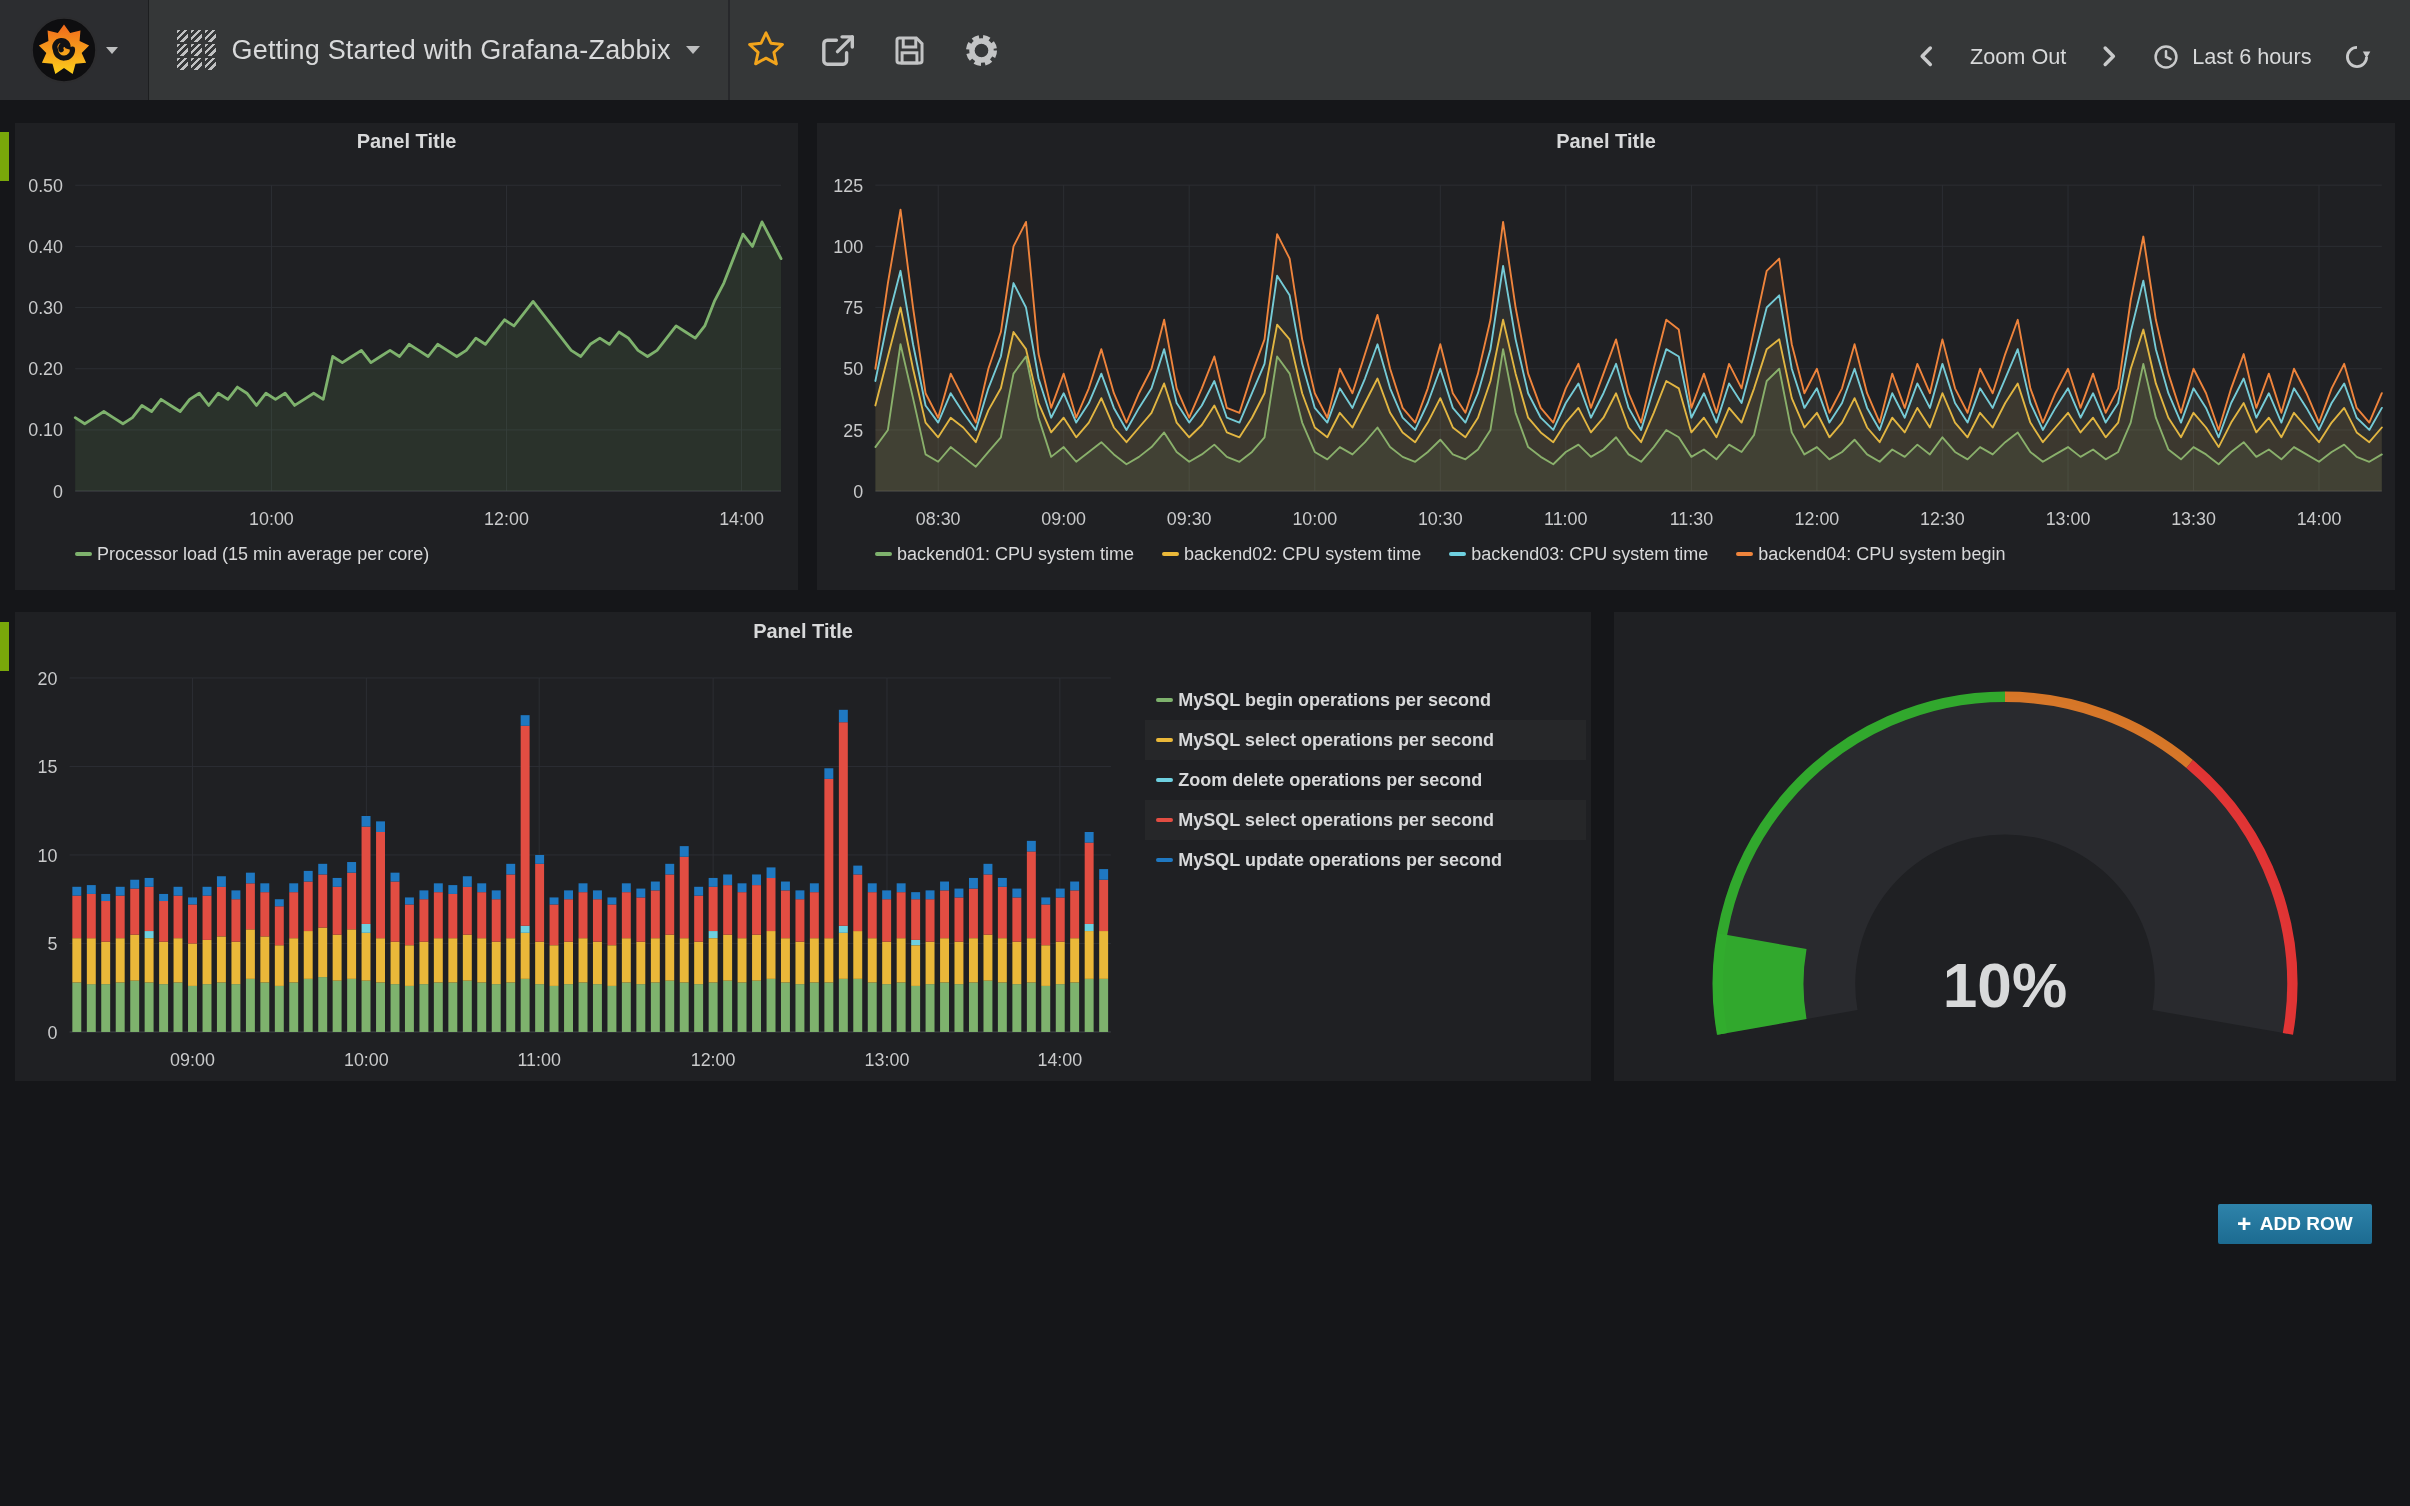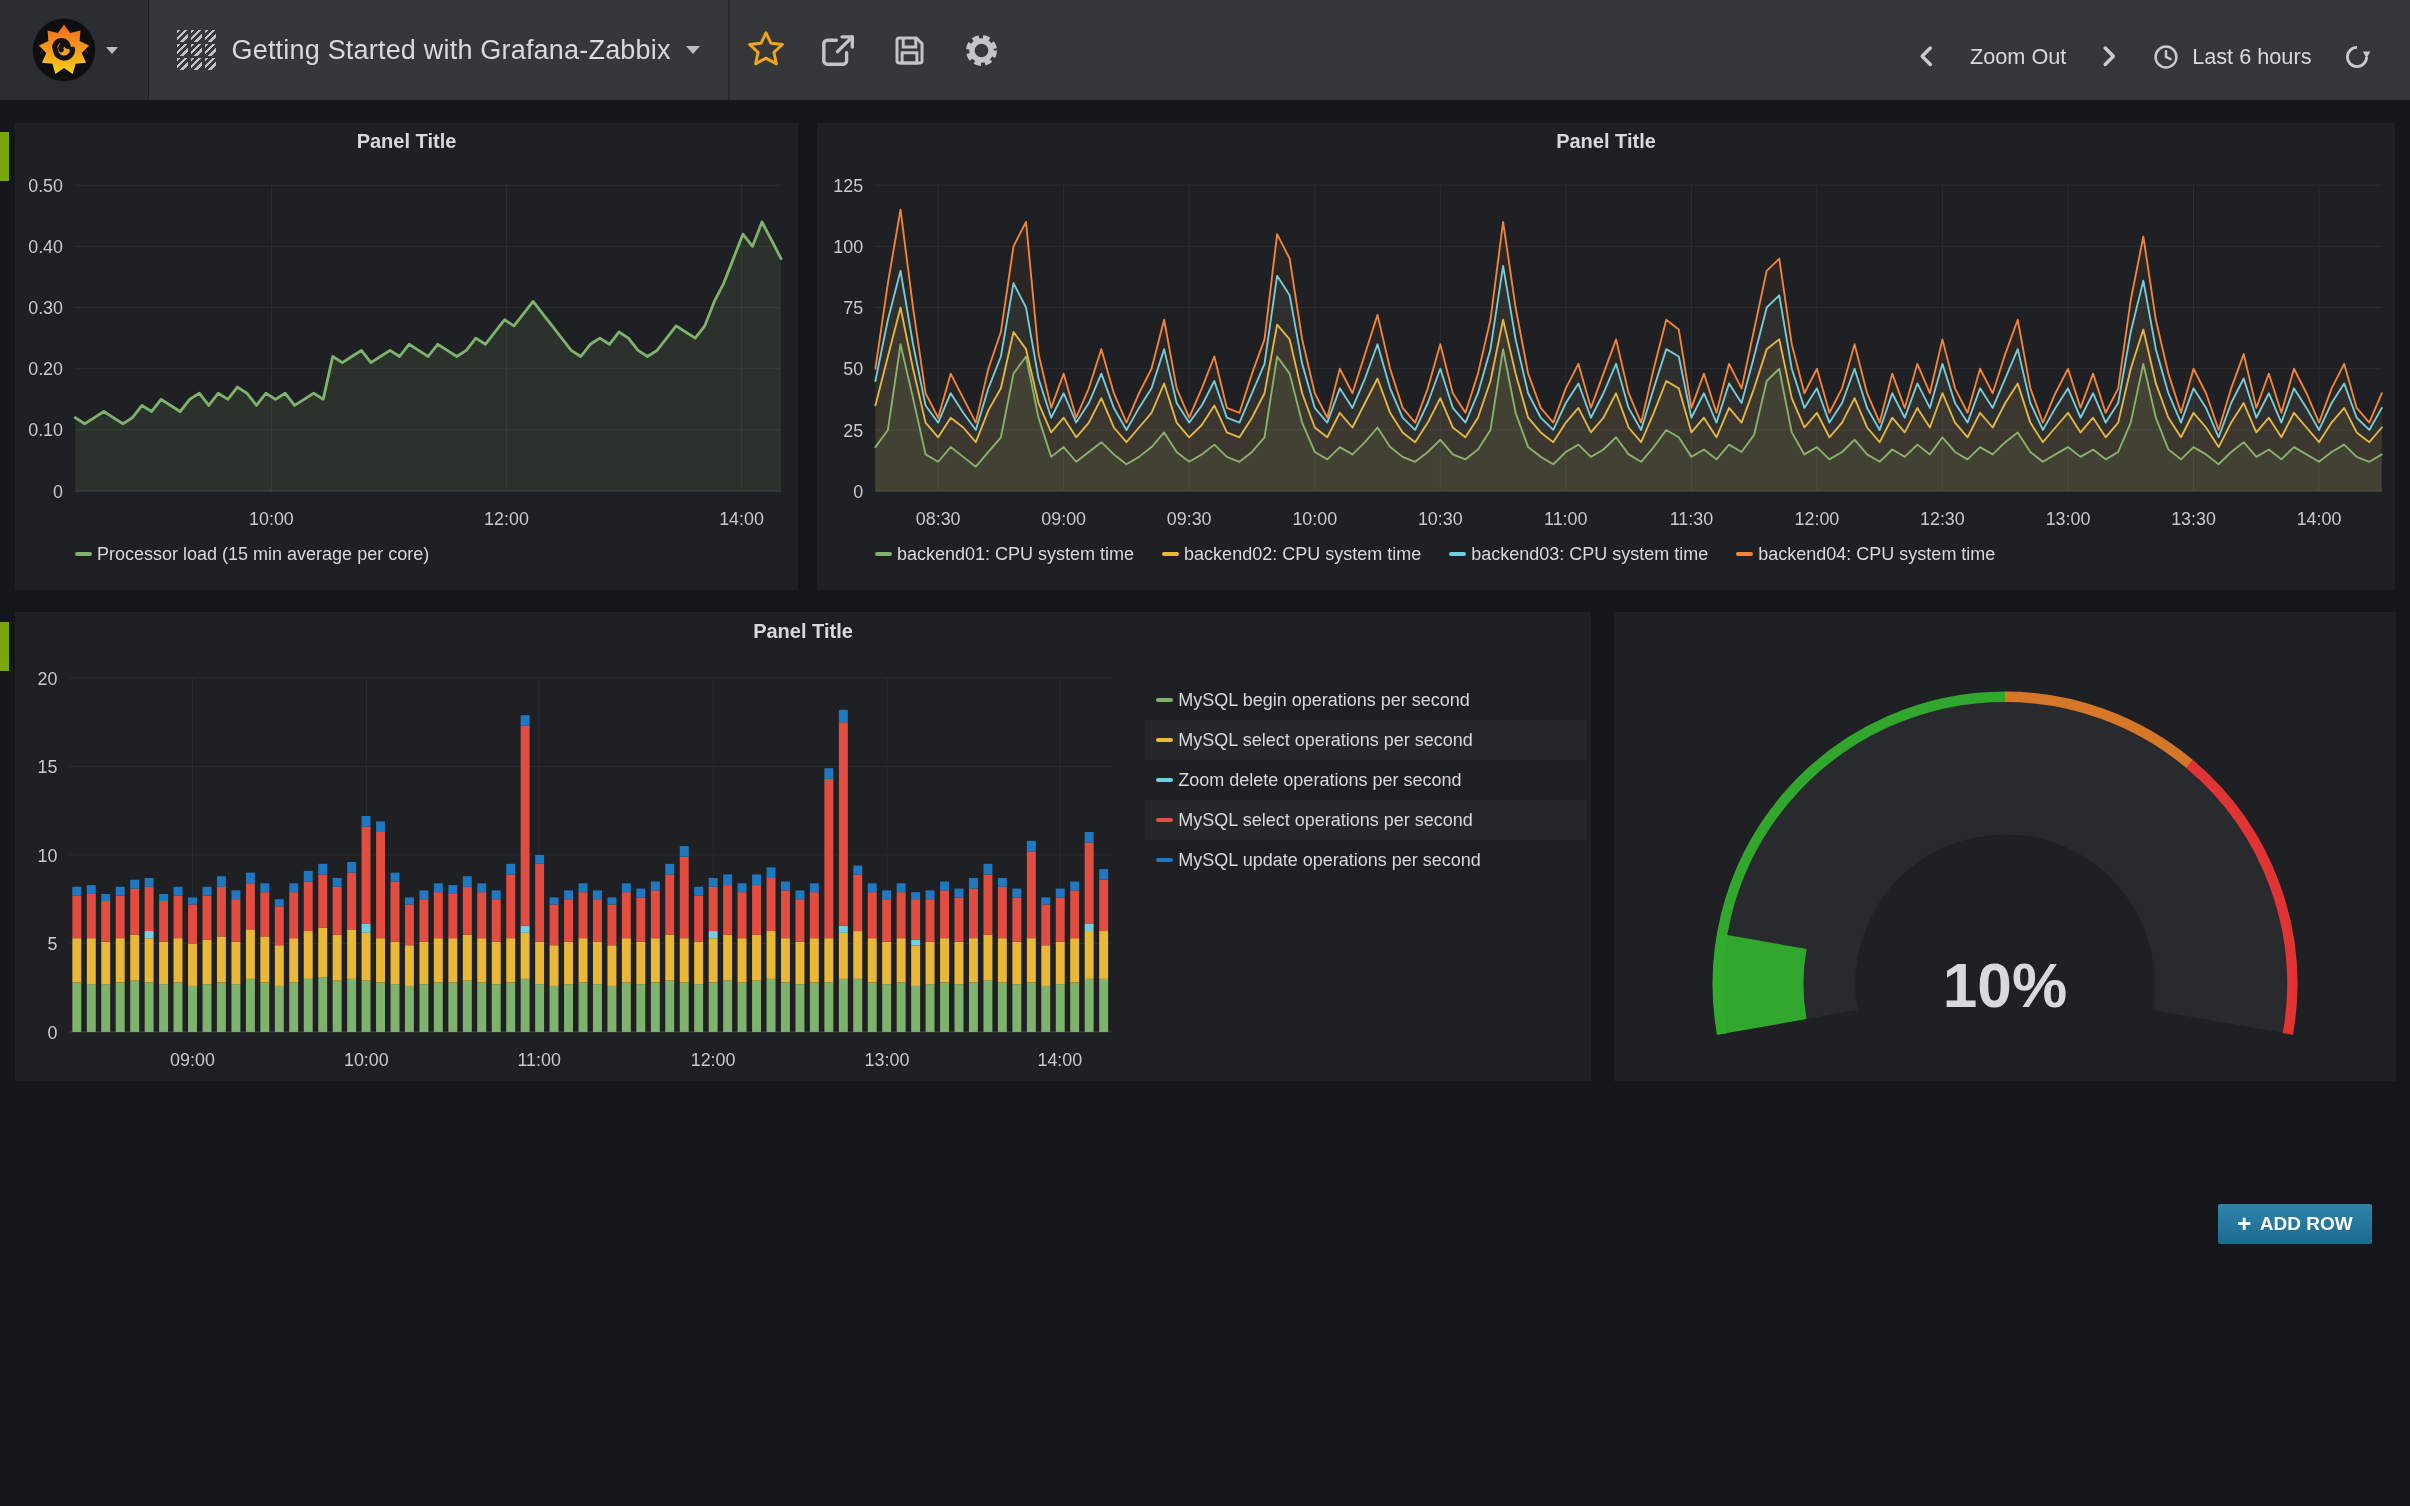--- a/index.html
+++ b/index.html
@@ -27,21 +27,21 @@
   .row-handle{position:absolute;left:0;width:9.4px;height:49px;background:#79a70a;cursor:pointer;}
   .panel{position:absolute;background:#1f2023;}
   .panel-title{position:absolute;top:7.5px;left:0;right:0;margin:0;text-align:center;font-size:20px;font-weight:bold;color:#d8d9da;cursor:pointer;}
   .chart{position:absolute;left:0;top:0;width:100%;height:100%;}
   .chart svg{display:block;}
   .chart text{fill:#c9cacb;font-size:19px;font-family:"Liberation Sans",sans-serif;}
   .legend-inline{position:absolute;display:flex;gap:28px;align-items:center;font-size:18px;color:#d8d9da;white-space:nowrap;}
   .legend-item{display:flex;align-items:center;gap:5px;cursor:pointer;}
   .swatch{width:17px;height:4.7px;border-radius:1.9px;flex:0 0 auto;}
   .legend-block{position:absolute;display:flex;flex-direction:column;font-size:18px;color:#d8d9da;}
-  .legend-block .legend-item{height:40px;padding:0 11.3px;}
+  .legend-block .legend-item{height:40px;padding:0 11.3px;font-weight:bold;}
   .legend-block .legend-item:nth-child(even){background:rgba(255,255,255,0.03);}
   .gauge-host svg{position:absolute;left:0;top:0;}
 
   .add-row{position:absolute;left:2218px;top:1104px;height:40px;padding:0 19px;background:linear-gradient(to bottom,#2e83aa,#1c6b91);border:none;border-radius:1.9px;color:#fff;font-weight:bold;font-size:19px;font-family:inherit;display:flex;align-items:center;gap:8.5px;cursor:pointer;}
   .add-row .plus{font-size:24.5px;font-weight:bold;line-height:1;}
 </style>
 </head>
 <body>
 
 <div class="screen">
@@ -232,21 +232,21 @@
           <span class="legend-item">
             <span class="swatch" style="background: rgb(234, 184, 57);"></span>
             <span>backend02: CPU system time</span>
           </span>
           <span class="legend-item">
             <span class="swatch" style="background: rgb(110, 208, 224);"></span>
             <span>backend03: CPU system time</span>
           </span>
           <span class="legend-item">
             <span class="swatch" style="background: rgb(239, 132, 60);"></span>
-            <span>backend04: CPU system time</span>
+            <span>backend04: CPU system begin</span>
           </span>
         </div>
     </section>
 
     <section class="panel" style="left:15px;top:512px;width:1576px;height:469px;">
       <div class="chart" id="chart-panel3">
           <svg width="1576" height="469" viewBox="0 0 1674 498">
             <line x1="58" y1="446" x2="1164" y2="446" stroke="#2d2f34" stroke-width="1"></line>
             <text x="45" y="453" text-anchor="end">0</text>
             <line x1="58" y1="352" x2="1164" y2="352" stroke="#2d2f34" stroke-width="1"></line>

